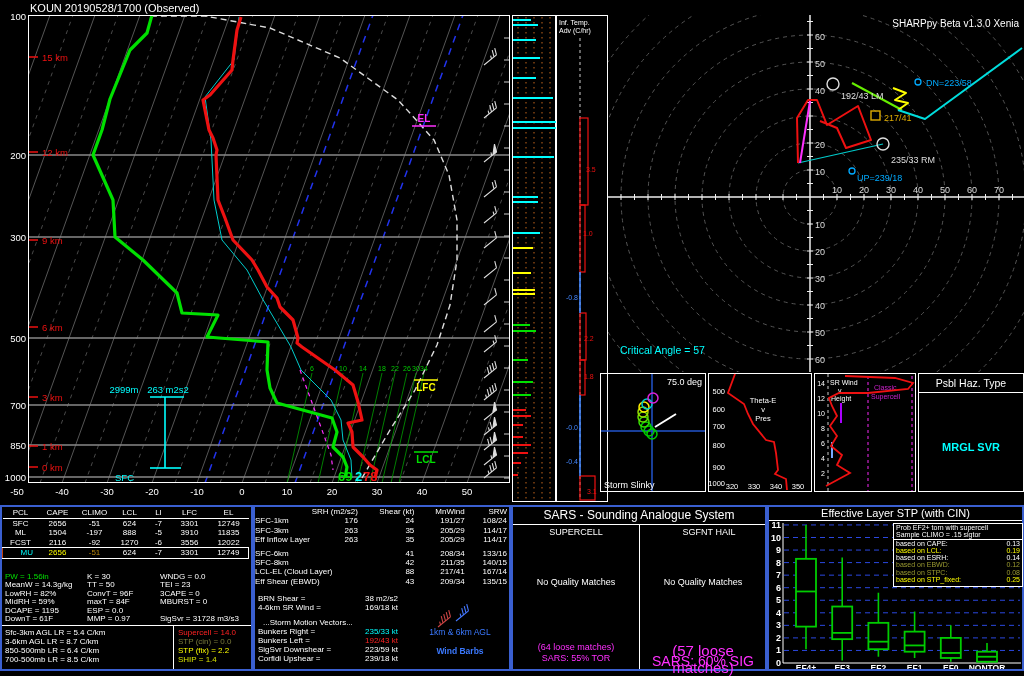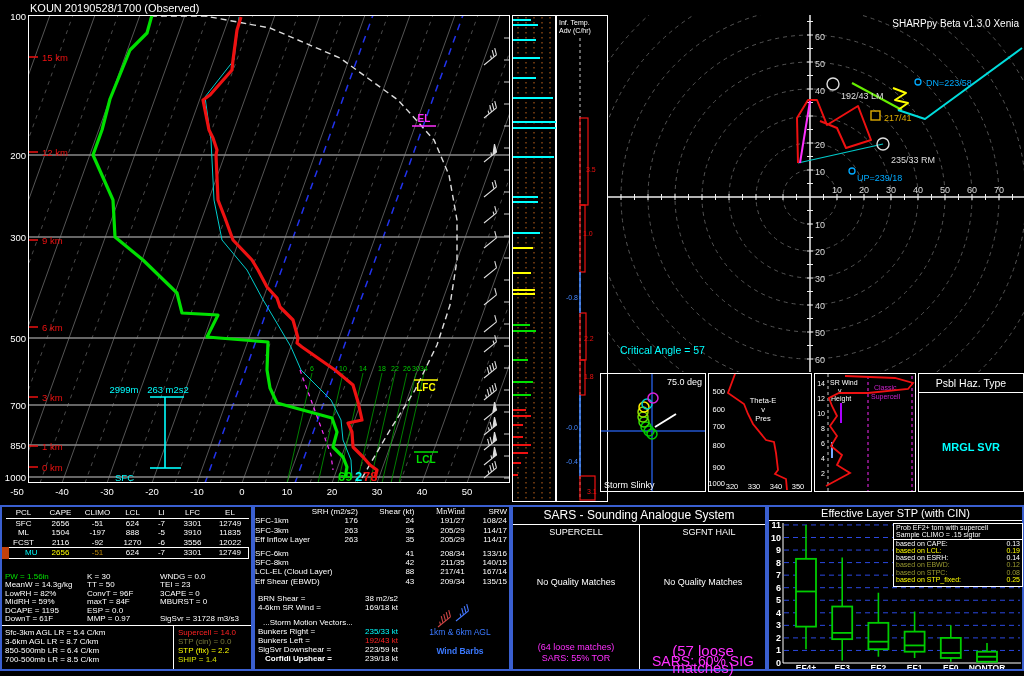--- a/index.html
+++ b/index.html
@@ -16,21 +16,21 @@
   .magenta{color:#ff30ff;}
   .olive{color:#9a9a30;}
   .blue{color:#3b79ff;}
   .panel{position:absolute;border:2px solid #3a5fd0;background:#000;box-sizing:border-box;}
   table{border-collapse:collapse;}
   td{padding:0;color:#fff;font-size:8px;line-height:9.4px;white-space:nowrap;}
   #pcl-table{width:247px;border-bottom:1px solid #fff;}
   #pcl-table td{text-align:center;}
   #pcl-table tr.hdr td{border-bottom:1px solid #fff;line-height:11px;}
   tr.mu-row td{border-top:1px solid #fff;border-bottom:1px solid #fff;}
-  tr.mu-row td:first-child{border-left:7px solid #c2410c;padding-left:12px;}
+  tr.mu-row td:first-child{border-left:1px solid #c2410c;padding-left:12px;}
   tr.mu-row td:last-child{border-right:1px solid #fff;}
   #srh-table td{text-align:right;}
   #srh-table td.lbl{text-align:left;}
   .legend-row{display:flex;justify-content:space-between;font-size:7px;line-height:7.3px;padding:0 2px;}
   svg text{font-family:"Liberation Sans",sans-serif;}
 </style>
 </head>
 <body>
 
 <div id="app">
@@ -604,21 +604,21 @@
     </div>
   </div>
 
   <div class="panel" style="left:253px;top:505px;width:258px;height:166px;">
     <table id="srh-table" style="width:252px;">
       <tbody>
           <tr>
         <td class="lbl" style="width:56px;"></td>
         <td style="width:46px;">SRH (m2/s2)</td>
         <td style="width:56px;">Shear (kt)</td>
-        <td style="width:50px;font-family:Liberation Serif, serif;">MnWind</td>
+        <td style="width:50px;">MnWind</td>
         <td style="width:42px;">SRW</td>
       </tr>
       <tr>
             <td class="lbl" colspan="2" style="width:102px;">
               <span style="float:left;">SFC-1km</span>
               <span style="float:right;">176</span>
             </td>
             <td>24</td>
             <td>191/27</td>
             <td>108/24</td>
@@ -686,21 +686,21 @@
     <div class="abs t8" style="left:110px;top:88px;">38 m2/s2</div>
     <div class="abs t8" style="left:3px;top:97px;">4-6km SR Wind =</div>
     <div class="abs t8" style="left:110px;top:97px;">169/18 kt</div>
     <div class="abs t8" style="left:8px;top:112px;">...Storm Motion Vectors...</div>
     <div class="abs t8" style="left:3px;top:121px;">Bunkers Right =</div>
     <div class="abs t8 cyan" style="left:110px;top:121px;">235/33 kt</div>
     <div class="abs t8" style="left:3px;top:130px;">Bunkers Left =</div>
     <div class="abs t8 red" style="left:110px;top:130px;">192/43 kt</div>
     <div class="abs t8" style="left:3px;top:139px;">SigSvr Downshear =</div>
     <div class="abs t8" style="left:110px;top:139px;">223/59 kt</div>
-    <div class="abs t8" style="left:10px;top:148px;font-weight:bold;">Corfidi Upshear =</div>
+    <div class="abs t8" style="left:3px;top:148px;">Corfidi Upshear =</div>
     <div class="abs t8" style="left:110px;top:148px;">239/18 kt</div>
     <svg id="kinem-barb-svg" class="abs" style="left:155px;top:90px;" width="95" height="40" viewBox="0 0 95 40">
         <path d="M28,30 L40.480000000000004,19.92 M40.480000000000004,19.92 L38.730000000000004,13.130000000000003 M37.984,21.936 L36.234,15.146 M35.488,23.951999999999998 L33.738,17.162 M32.992,25.967999999999996 L31.241999999999997,19.177999999999997 M30.495999999999995,27.983999999999995 L29.620999999999995,24.588999999999995" stroke="#cc4444" fill="#cc4444" stroke-width="1.1"></path>
         <path d="M46,24 L58.480000000000004,13.92 M58.480000000000004,13.92 L56.730000000000004,7.13 M55.984,15.936 L54.234,9.146 M53.488,17.951999999999998 L51.738,11.161999999999999 M50.992,19.967999999999996 L50.117,16.572999999999997" stroke="#4477ff" fill="#4477ff" stroke-width="1.1"></path>
       </svg>
     <div class="abs blue" style="left:160px;top:120px;width:90px;text-align:center;font-size:8.5px;font-weight:normal;">1km &amp; 6km AGL</div>
     <div class="abs blue" style="left:160px;top:139px;width:90px;text-align:center;font-size:8.5px;font-weight:bold;">Wind Barbs</div>
   </div>
 
   <div class="panel" style="left:511px;top:505px;width:256px;height:166px;">

